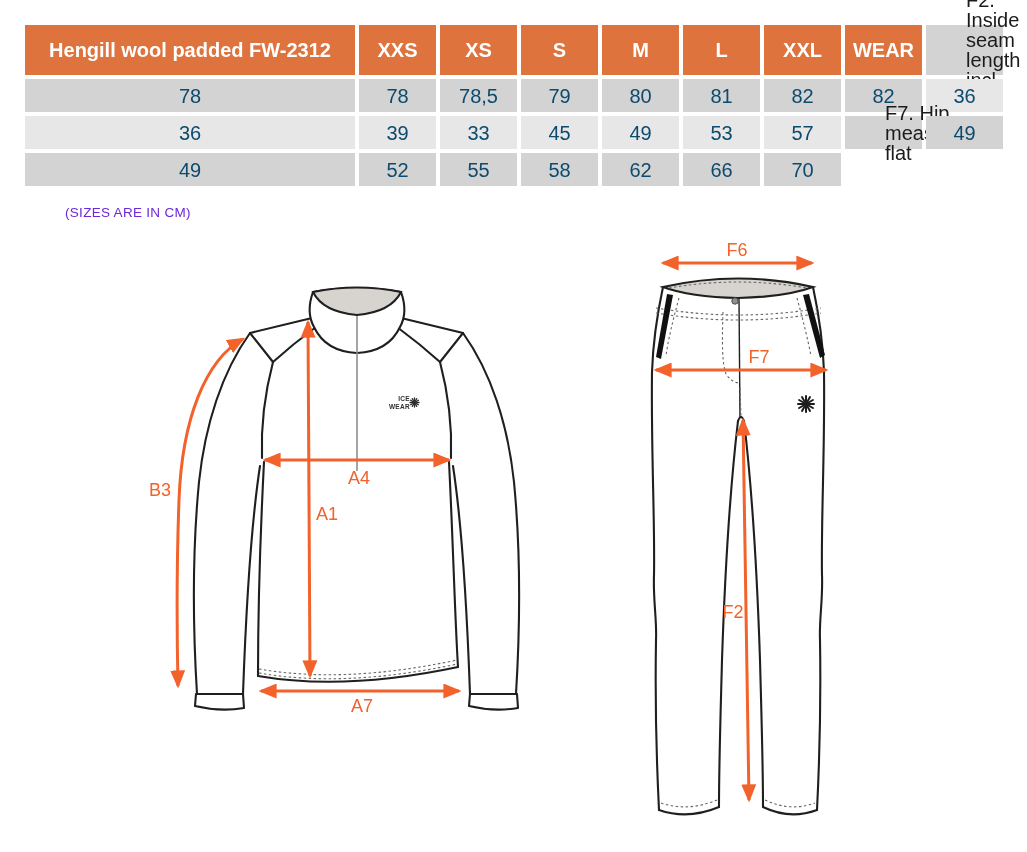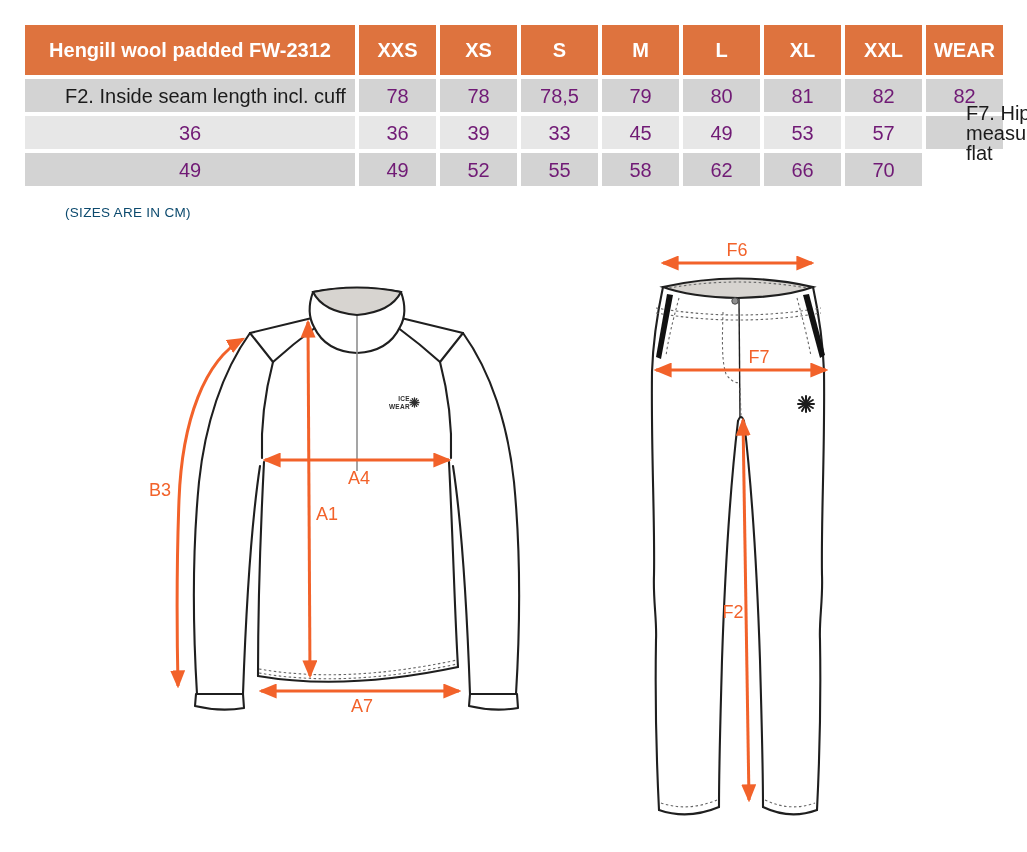--- a/index.html
+++ b/index.html
@@ -12,27 +12,27 @@
     position:absolute;left:25px;top:25px;
     display:grid;
     grid-template-columns:330px repeat(8,77px);
     grid-template-rows:50px 33px 33px 33px;
     gap:4px;
     font-size:20px;
   }
   .cell{display:flex;align-items:center;justify-content:center;line-height:1;}
   .th{background:#de733e;color:#ffffff;font-weight:bold;}
   .rl{justify-content:flex-start;padding-left:40px;color:#1b1b1b;}
-  .rv{color:#701a75;}
+  .rv{color:#0c4a6e;}
   .dark{background:#d3d3d3;}
   .light{background:#e7e7e7;}
   
   .units-note{
     position:absolute;left:65px;top:205px;
-    color:#0c4a6e;font-size:13.5px;letter-spacing:.3px;
+    color:#6d28d9;font-size:13.5px;letter-spacing:.3px;
   }
   
   svg.drawings{position:absolute;left:0;top:0;}
   .outline{fill:none;stroke:#1f1f1f;stroke-width:2.1;stroke-linecap:round;stroke-linejoin:round;}
   .thin{fill:none;stroke:#1f1f1f;stroke-width:1.4;}
   .stitch{fill:none;stroke:#666;stroke-width:1.1;stroke-dasharray:2.5 2.5;}
   .grayfill{fill:#d7d4d0;stroke:#1f1f1f;stroke-width:2.1;}
   .whitefill{fill:#ffffff;stroke:#1f1f1f;stroke-width:2.1;}
   .zip{stroke:#8f8f8f;stroke-width:1.6;}
   .arrow{fill:none;stroke:#f2622a;stroke-width:3;}
@@ -152,21 +152,20 @@
     </g>
   </svg>
 
   <div class="size-table">
     <div class="cell th">Hengill wool padded FW-2312</div>
     <div class="cell th">XXS</div>
     <div class="cell th">XS</div>
     <div class="cell th">S</div>
     <div class="cell th">M</div>
     <div class="cell th">L</div>
-    <div class="cell th">XL</div>
     <div class="cell th">XXL</div>
     <div class="cell th">WEAR</div>
 
     <div class="cell rl dark">F2. Inside seam length incl. cuff</div>
     <div class="cell rv dark">78</div>
     <div class="cell rv dark">78</div>
     <div class="cell rv dark">78,5</div>
     <div class="cell rv dark">79</div>
     <div class="cell rv dark">80</div>
     <div class="cell rv dark">81</div>

